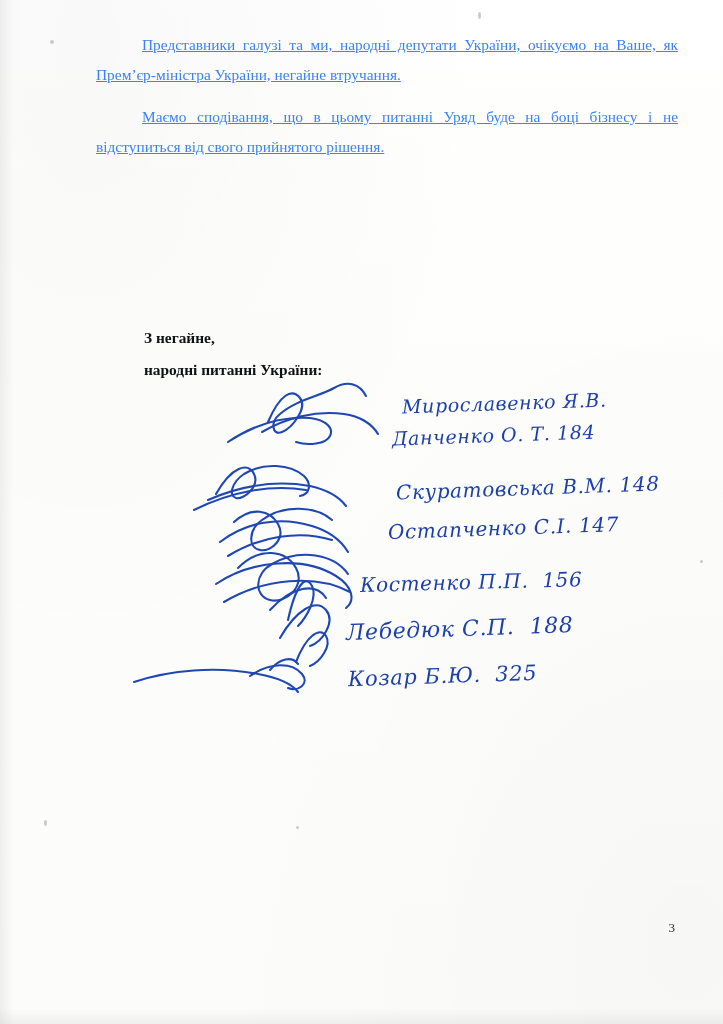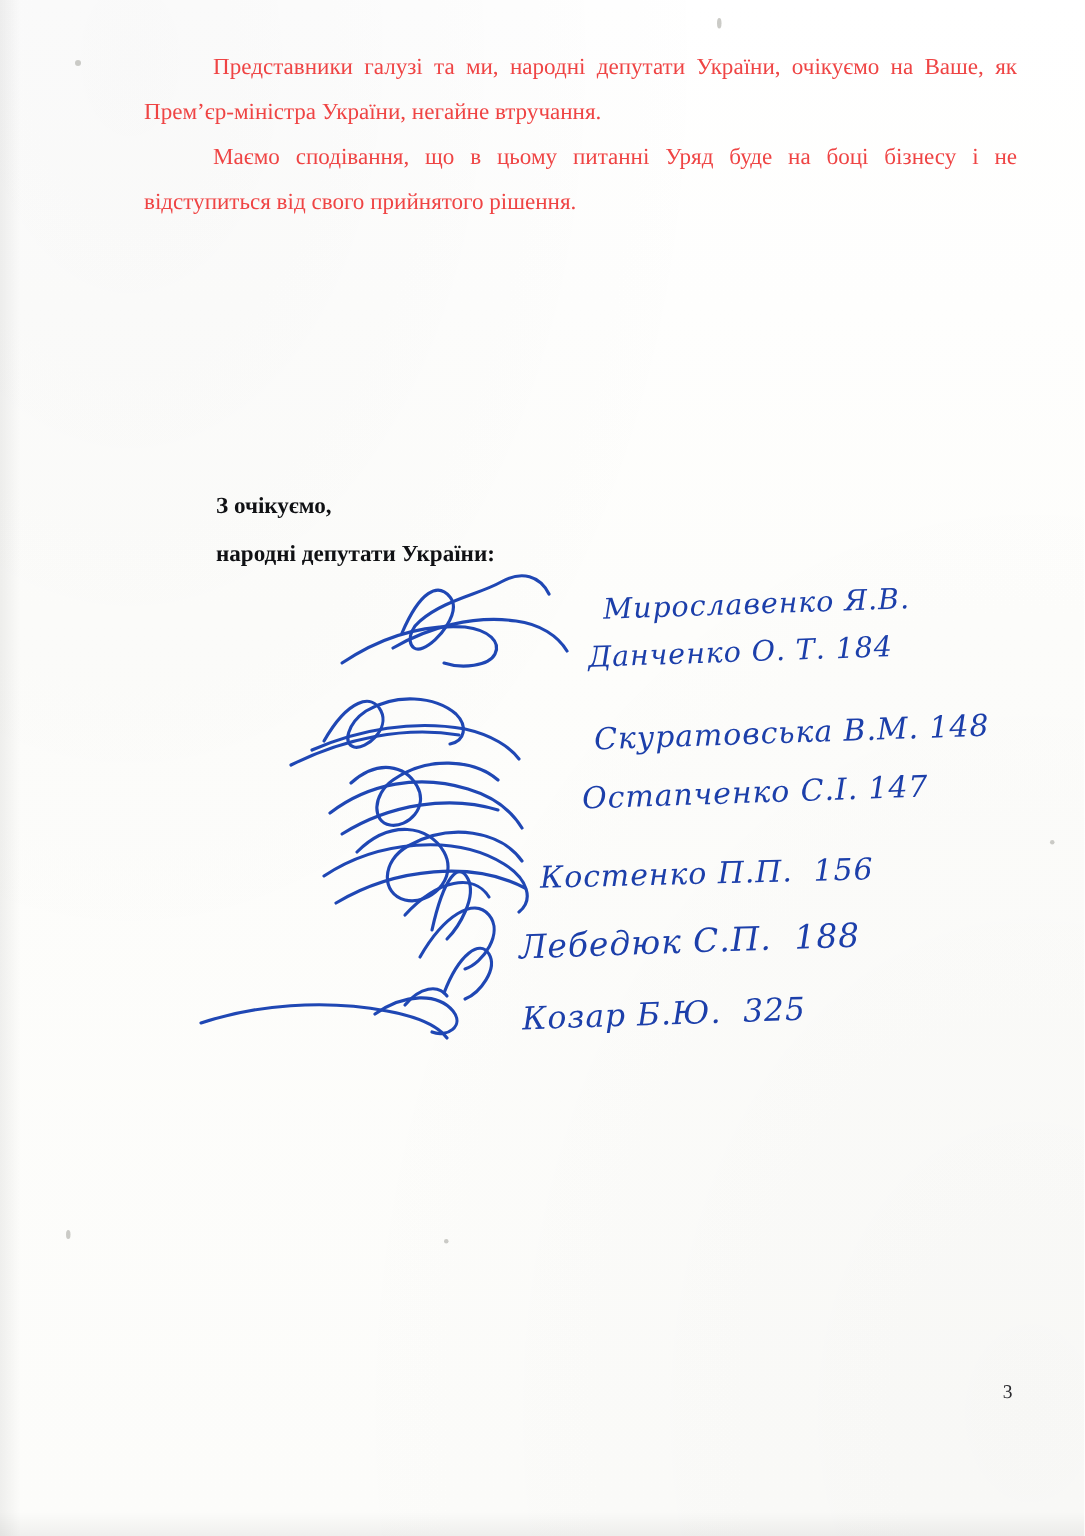--- a/index.html
+++ b/index.html
@@ -35,30 +35,31 @@
   }
 
   .body-text {
     position: absolute;
     left: 96px;
     right: 45px;
     top: 30px;
     font-size: 15.4px;
     line-height: 30px;
     text-align: justify;
-    color: #ef4444;
+    color: #3b82f6;
+    text-decoration: underline;
   }
   .para {
     margin: 0 0 0 0;
     text-indent: 46px;
     text-align: justify;
     text-justify: inter-word;
   }
   .para + .para {
-    margin-top: 0px;
+    margin-top: 12px;
   }
   .para.gap {
     margin-top: 28px;
   }
 
   .closing {
     position: absolute;
     left: 144px;
     top: 322px;
     font-size: 15.4px;
@@ -140,22 +141,22 @@
   <div class="speck" style="left:44px;top:820px;width:3px;height:6px;"></div>
   <div class="speck" style="left:296px;top:826px;width:3px;height:3px;"></div>
   <div class="speck" style="left:700px;top:560px;width:3px;height:3px;"></div>
 
   <div class="body-text">
     <p class="para">Представники галузі та ми, народні депутати України, очікуємо на Ваше, як Прем’єр-міністра України, негайне втручання.</p>
     <p class="para">Маємо сподівання, що в цьому питанні Уряд буде на боці бізнесу і не відступиться від свого прийнятого рішення.</p>
   </div>
 
   <div class="closing">
-    <div>З очікуємо,</div>
-    <div>народні депутати України:</div>
+    <div>З негайне,</div>
+    <div>народні питанні України:</div>
   </div>
 
   <div class="signature-zone">
     <svg class="sig-svg" width="570" height="340" viewBox="0 0 570 340">
       <g fill="none" stroke="#1f47b4" stroke-width="2.1" stroke-linecap="round" stroke-linejoin="round">
 
         <path d="M148 52 C160 24, 172 18, 180 28 C188 38, 172 58, 162 62 C152 66, 150 52, 160 44 C176 30, 200 26, 214 18 C228 10, 240 14, 246 26"></path>
         <path d="M142 62 C166 48, 196 40, 224 44 C240 46, 252 54, 258 64"></path>
         <path d="M108 72 C132 56, 160 46, 190 48 C206 50, 214 58, 210 66 C206 74, 188 76, 176 72"></path>
 

